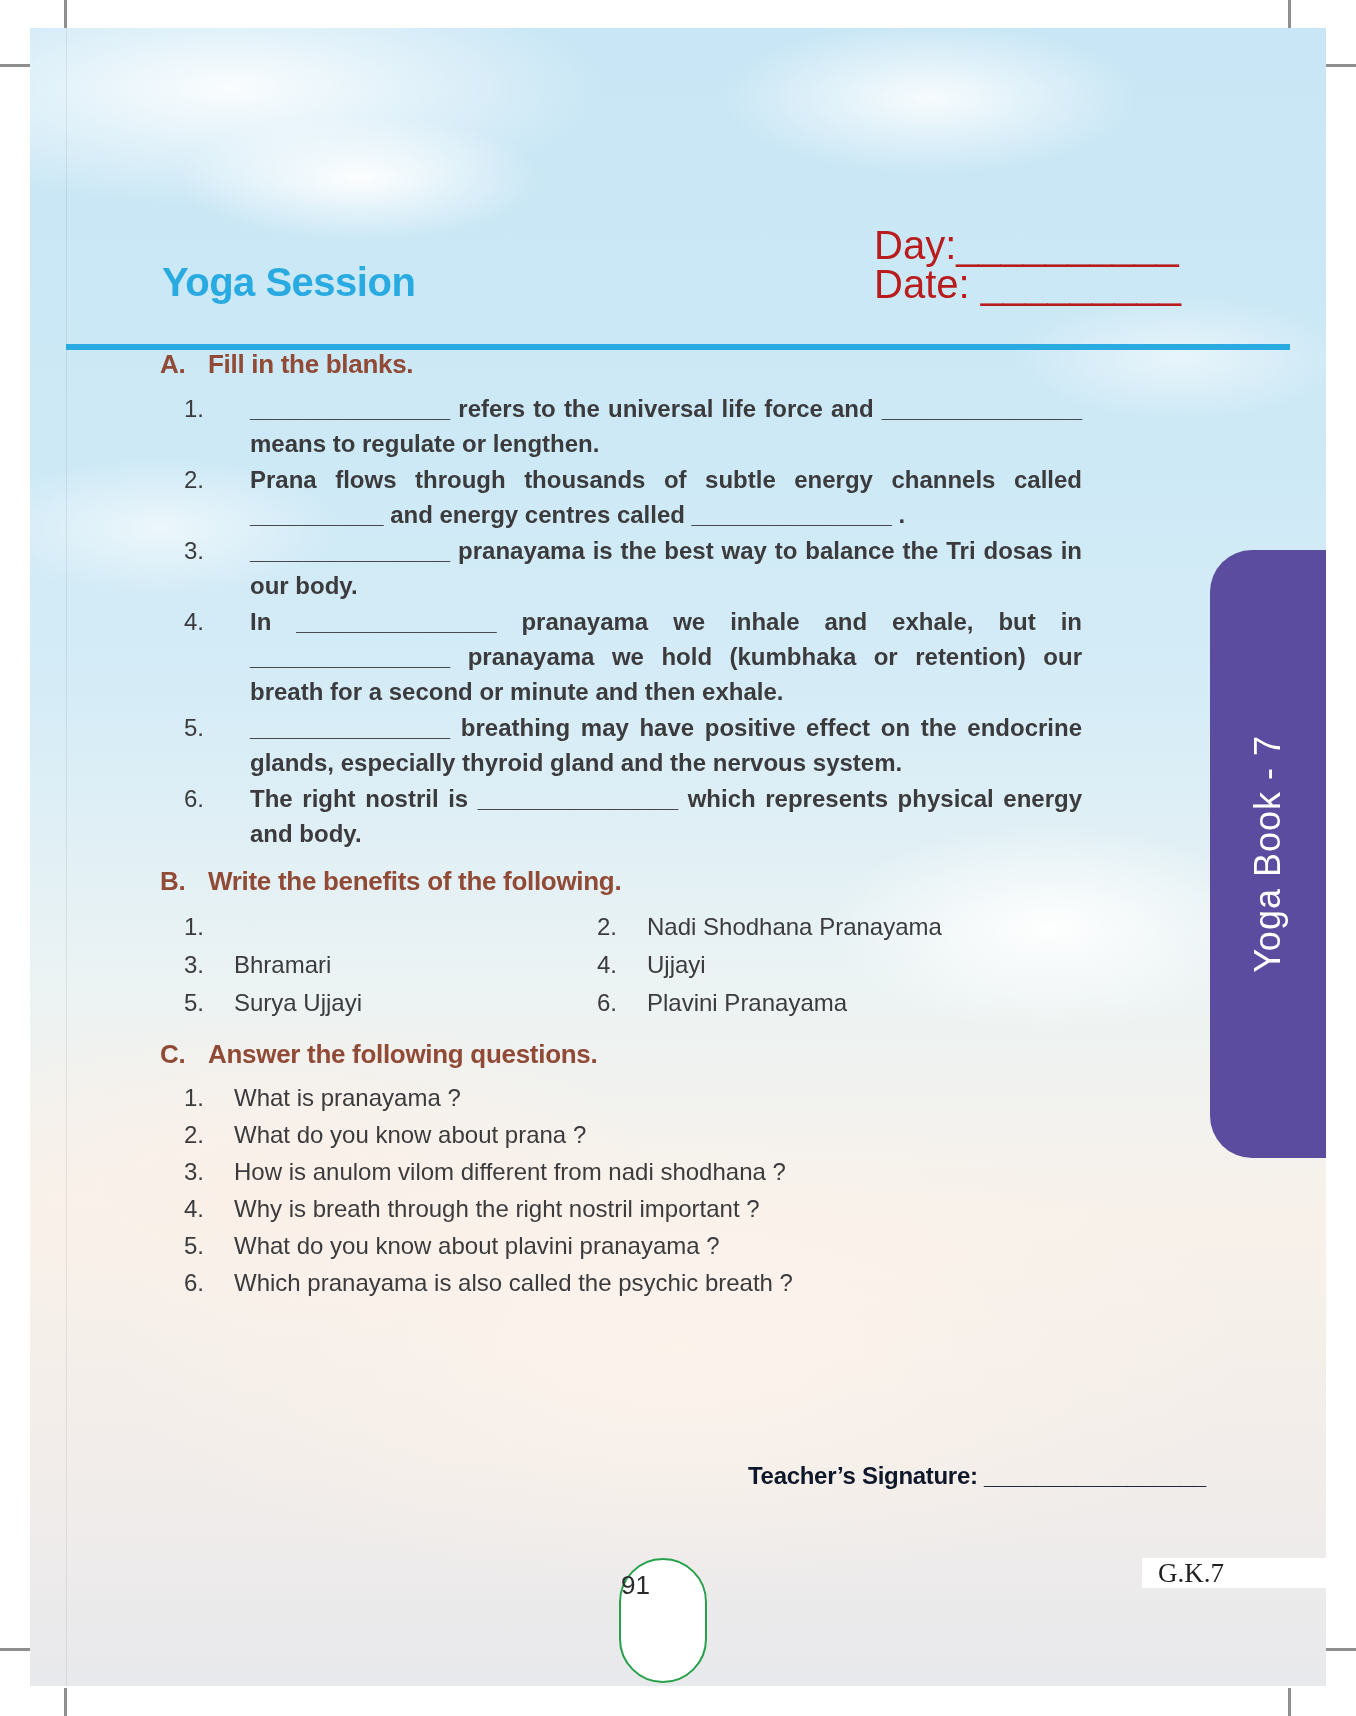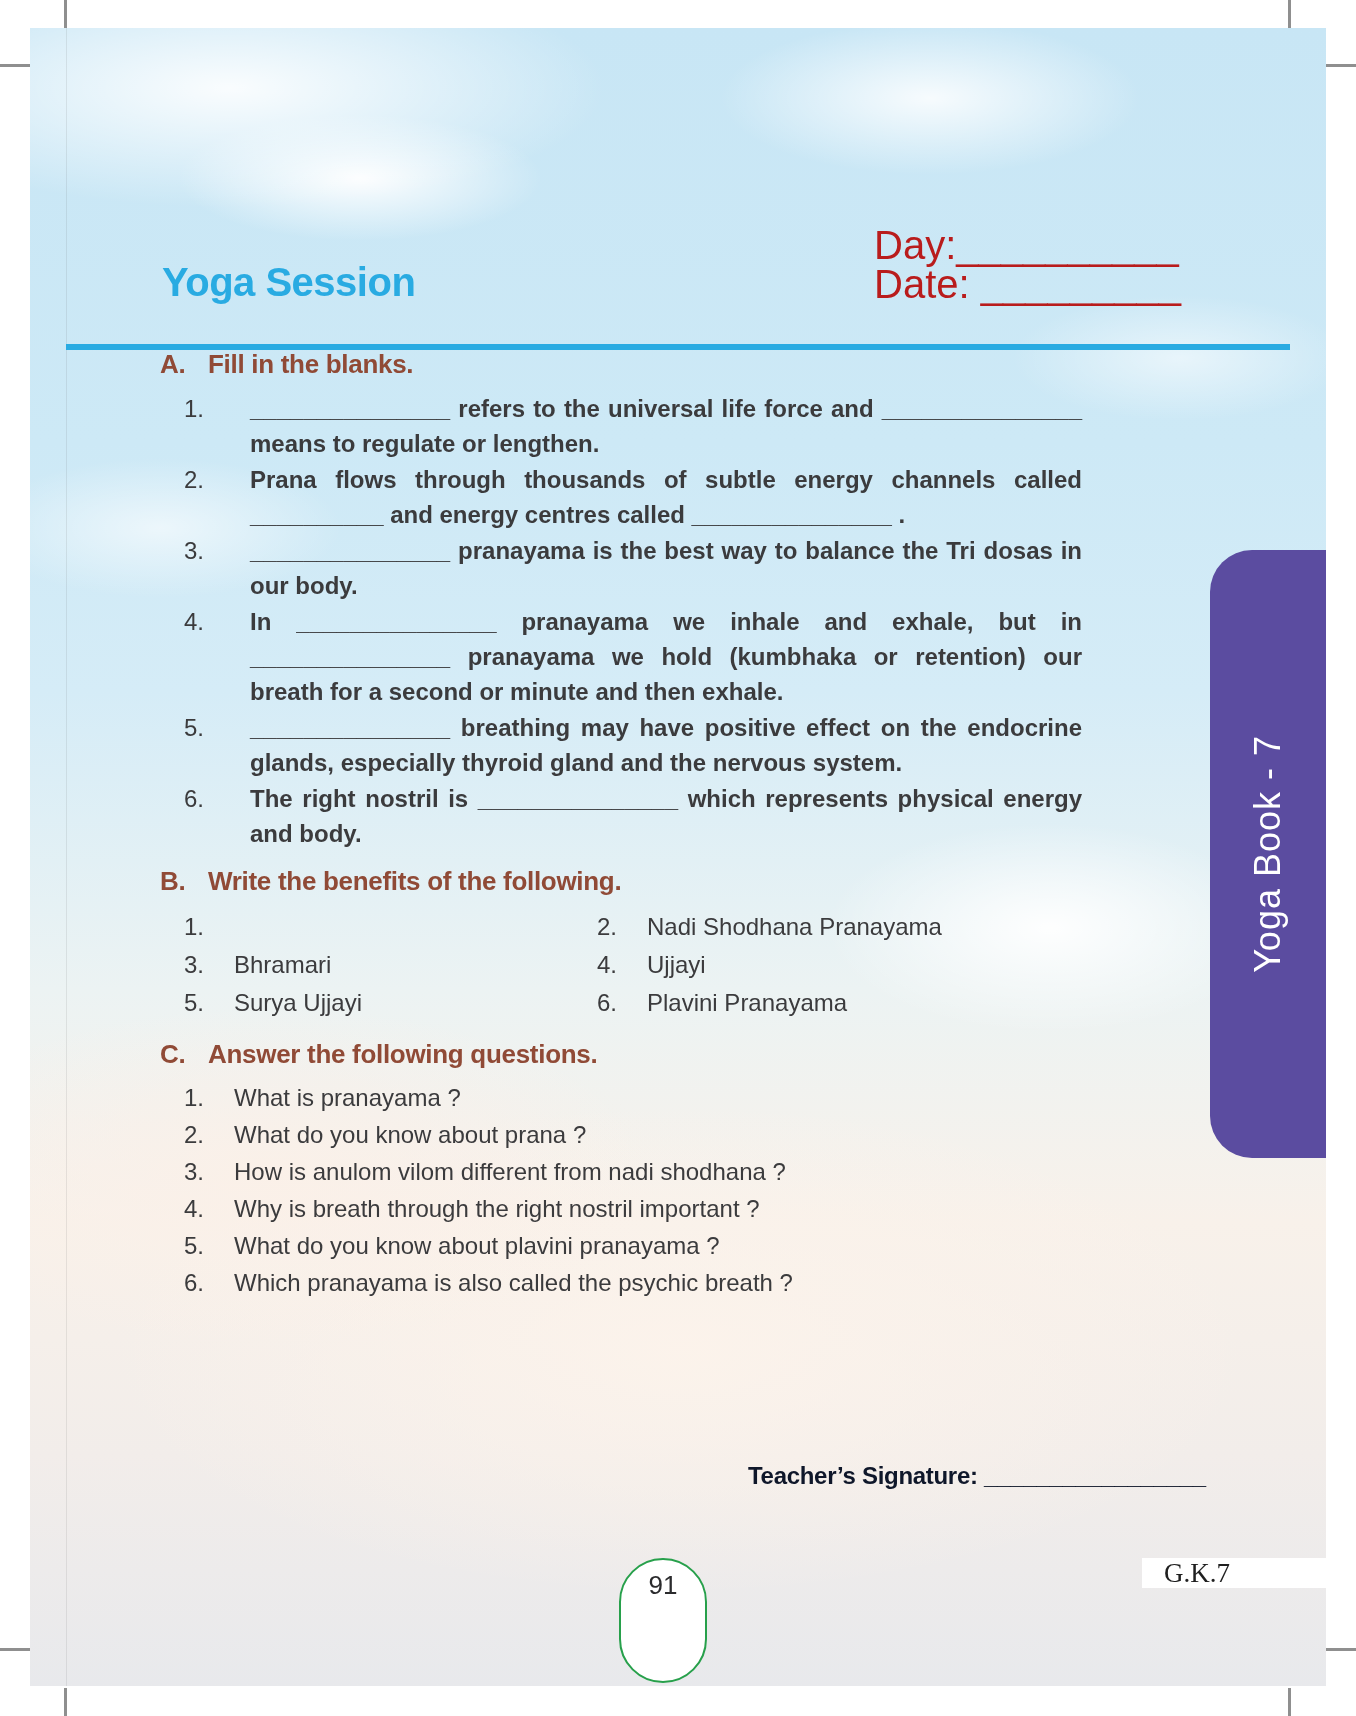--- a/index.html
+++ b/index.html
@@ -72,25 +72,25 @@
     color:#ffffff;font-size:36px;letter-spacing:1px;white-space:nowrap;
   }
 
   .sig{
     position:absolute;left:748px;top:1462px;
     font-size:24px;font-weight:bold;color:#0f172a;white-space:nowrap;letter-spacing:-0.3px;
   }
   .pill{
     position:absolute;left:619px;top:1558px;width:88px;height:125px;
     background:#ffffff;border:2px solid #27a04b;border-radius:46px;box-sizing:border-box;
-    text-align:center;font-size:26px;color:#2b2b2d;padding-top:10px;
+    text-align:left;font-size:26px;color:#2b2b2d;padding-top:10px;
   }
   .gk{
     position:absolute;left:1142px;top:1558px;width:214px;height:30px;background:#ffffff;
-    font-family:"Liberation Serif",serif;font-size:27px;line-height:30px;color:#1f1f1f;padding-left:22px;box-sizing:border-box;
+    font-family:"Liberation Serif",serif;font-size:27px;line-height:30px;color:#1f1f1f;padding-left:16px;box-sizing:border-box;
   }
 </style>
 </head>
 <body>
 
 <div class="canvas">
   <div class="page"></div>
   <div class="fold-line"></div>
 
   <div class="crop c-tl-v"></div>

